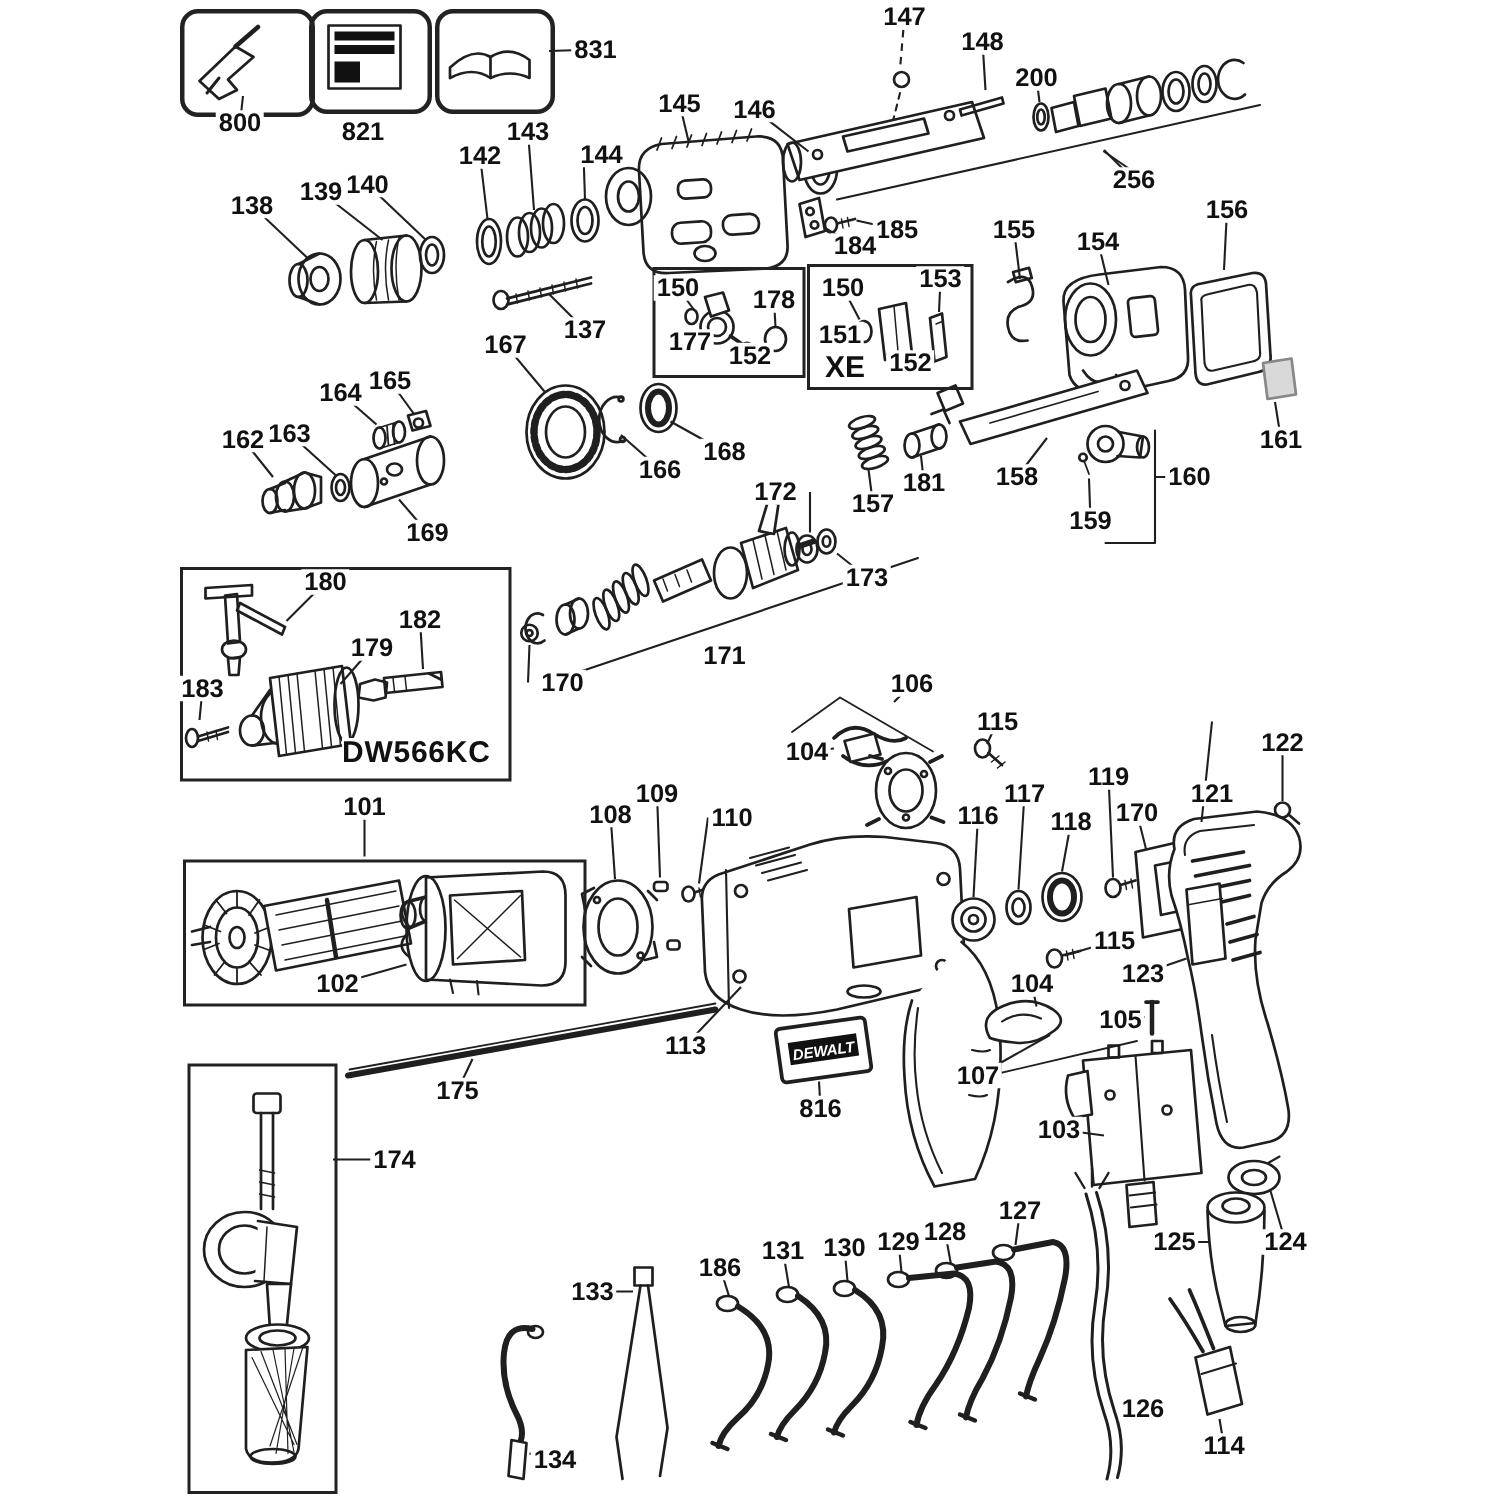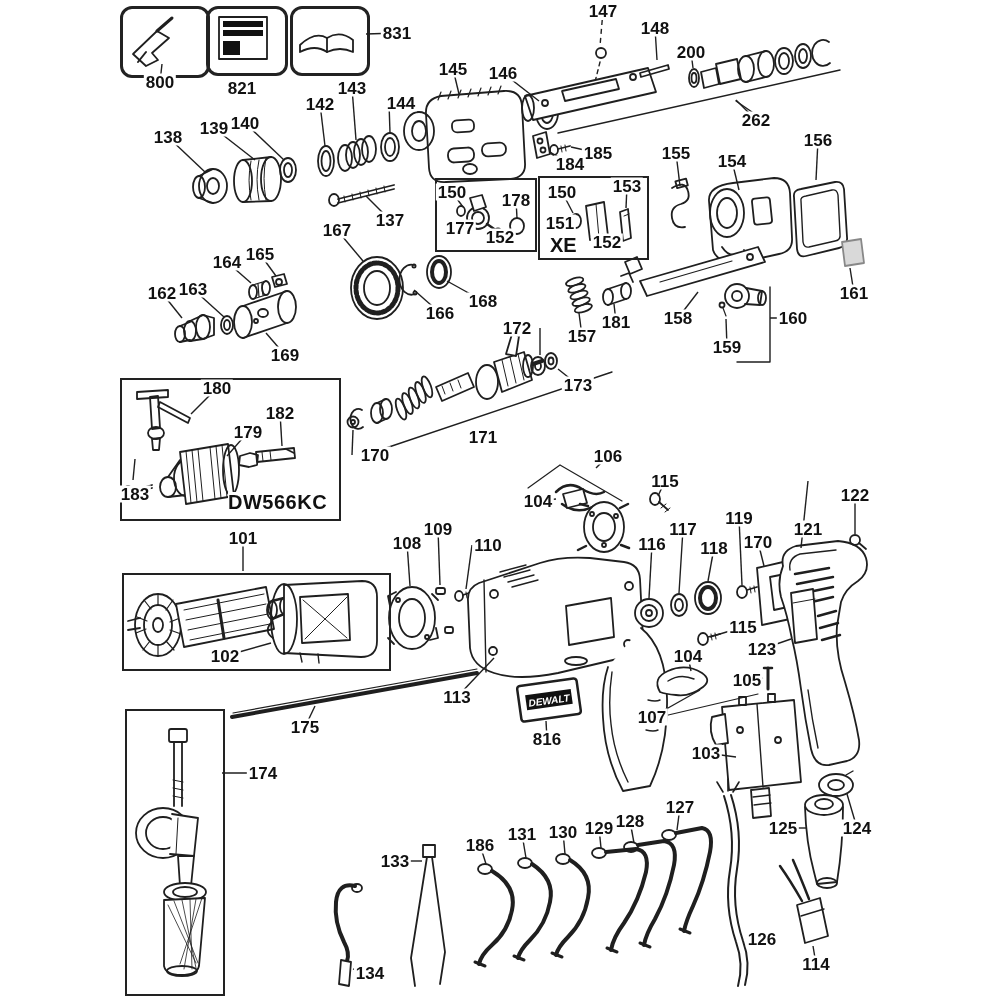--- a/index.html
+++ b/index.html
@@ -606,21 +606,21 @@
   <div class="caption" id="cap-xe">XE</div>
 
 <span class="part-label" style="left: 160px; top: 82px;">800</span>
     <span class="part-label" style="left: 242px; top: 88px;">821</span>
     <span class="part-label" style="left: 397px; top: 33px;">831</span>
     <span class="part-label" style="left: 603px; top: 11px;">147</span>
     <span class="part-label" style="left: 655px; top: 28px;">148</span>
     <span class="part-label" style="left: 691px; top: 52px;">200</span>
     <span class="part-label" style="left: 453px; top: 69px;">145</span>
     <span class="part-label" style="left: 503px; top: 73px;">146</span>
-    <span class="part-label" style="left: 756px; top: 120px;">262</span>
+    <span class="part-label" style="left: 756px; top: 120px;">256</span>
     <span class="part-label" style="left: 818px; top: 140px;">156</span>
     <span class="part-label" style="left: 732px; top: 161px;">154</span>
     <span class="part-label" style="left: 676px; top: 153px;">155</span>
     <span class="part-label" style="left: 598px; top: 153px;">185</span>
     <span class="part-label" style="left: 570px; top: 164px;">184</span>
     <span class="part-label" style="left: 320px; top: 104px;">142</span>
     <span class="part-label" style="left: 352px; top: 88px;">143</span>
     <span class="part-label" style="left: 389px; top: 103px; margin-left: 12px;">144</span>
     <span class="part-label" style="left: 245px; top: 123px;">140</span>
     <span class="part-label" style="left: 214px; top: 128px;">139</span>
@@ -638,21 +638,21 @@
     <span class="part-label" style="left: 582px; top: 336px;">157</span>
     <span class="part-label" style="left: 616px; top: 322px;">181</span>
     <span class="part-label" style="left: 678px; top: 318px;">158</span>
     <span class="part-label" style="left: 578px; top: 385px;">173</span>
     <span class="part-label" style="left: 854px; top: 293px;">161</span>
     <span class="part-label" style="left: 793px; top: 318px;">160</span>
     <span class="part-label" style="left: 727px; top: 347px;">159</span>
     <span class="part-label" style="left: 217px; top: 388px;">180</span>
     <span class="part-label" style="left: 280px; top: 413px;">182</span>
     <span class="part-label" style="left: 248px; top: 432px;">179</span>
-    <span class="part-label" style="left: 135px; top: 459px; margin-top: 35px;">183</span>
+    <span class="part-label" style="left: 135px; top: 459px;">183</span>
     <span class="part-label" style="left: 352px; top: 455px; margin-left: 23px;">170</span>
     <span class="part-label" style="left: 483px; top: 437px;">171</span>
     <span class="part-label" style="left: 608px; top: 456px;">106</span>
     <span class="part-label" style="left: 538px; top: 501px;">104</span>
     <span class="part-label" style="left: 665px; top: 481px;">115</span>
     <span class="part-label" style="left: 683px; top: 529px;">117</span>
     <span class="part-label" style="left: 652px; top: 544px;">116</span>
     <span class="part-label" style="left: 714px; top: 548px;">118</span>
     <span class="part-label" style="left: 739px; top: 518px;">119</span>
     <span class="part-label" style="left: 758px; top: 542px;">170</span>

